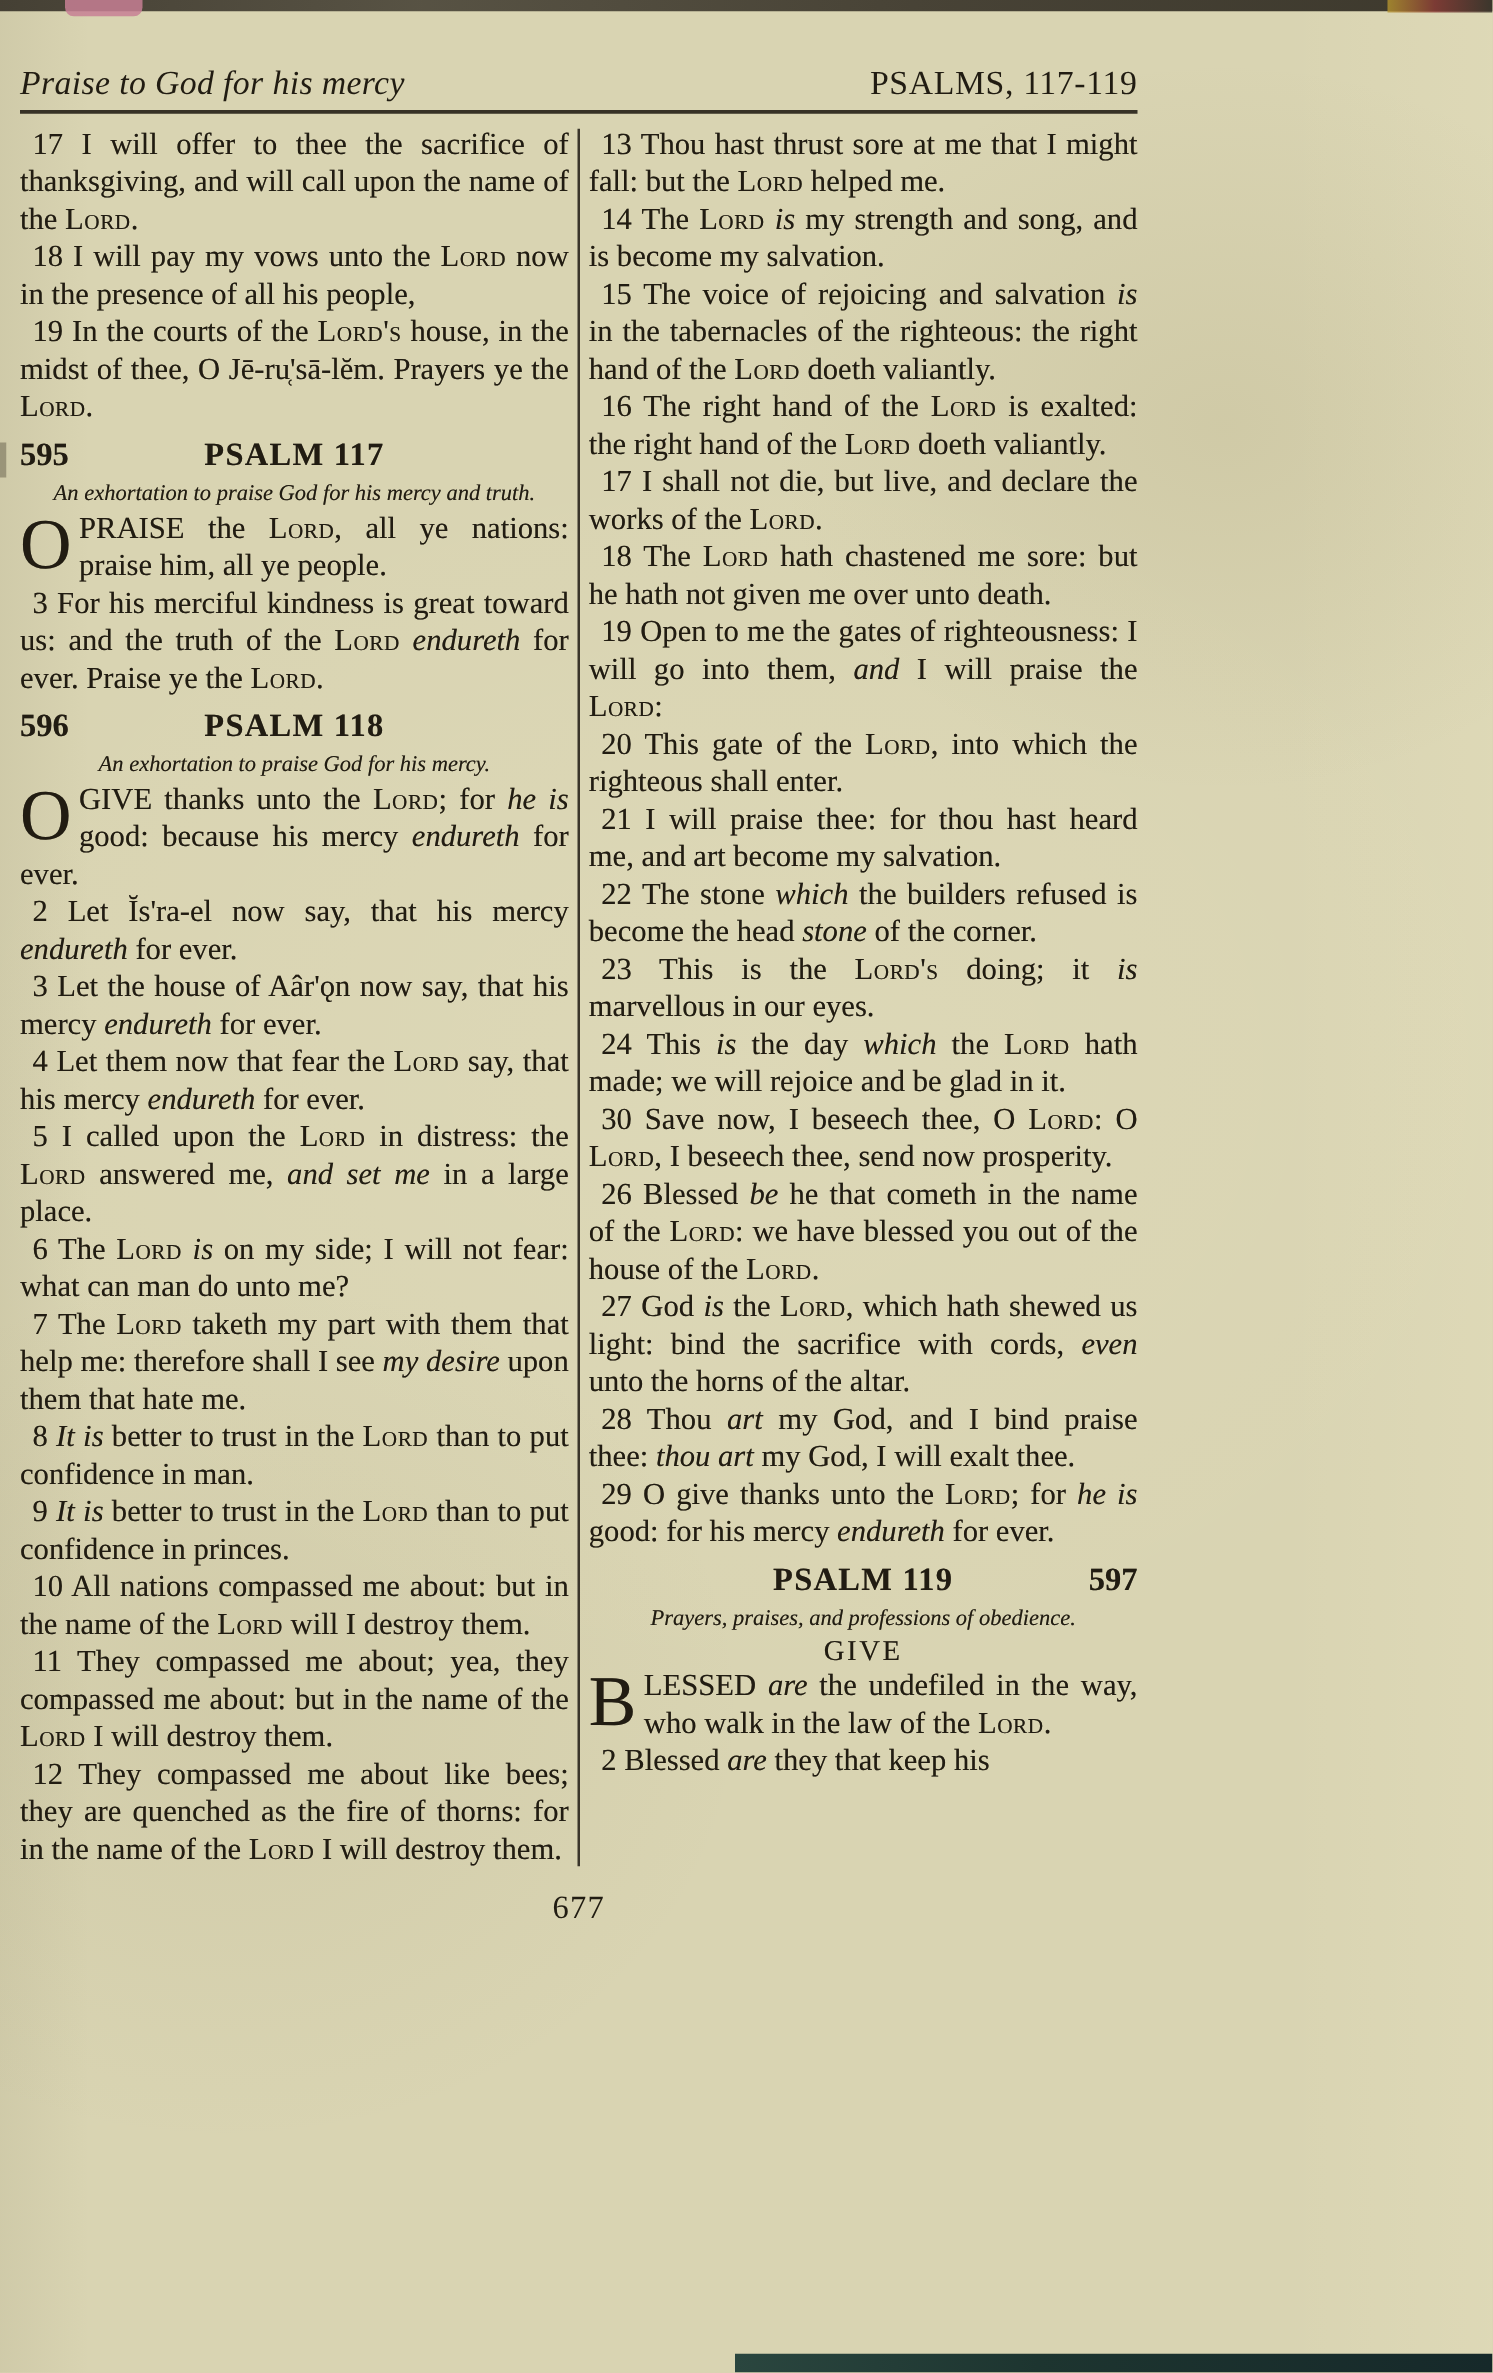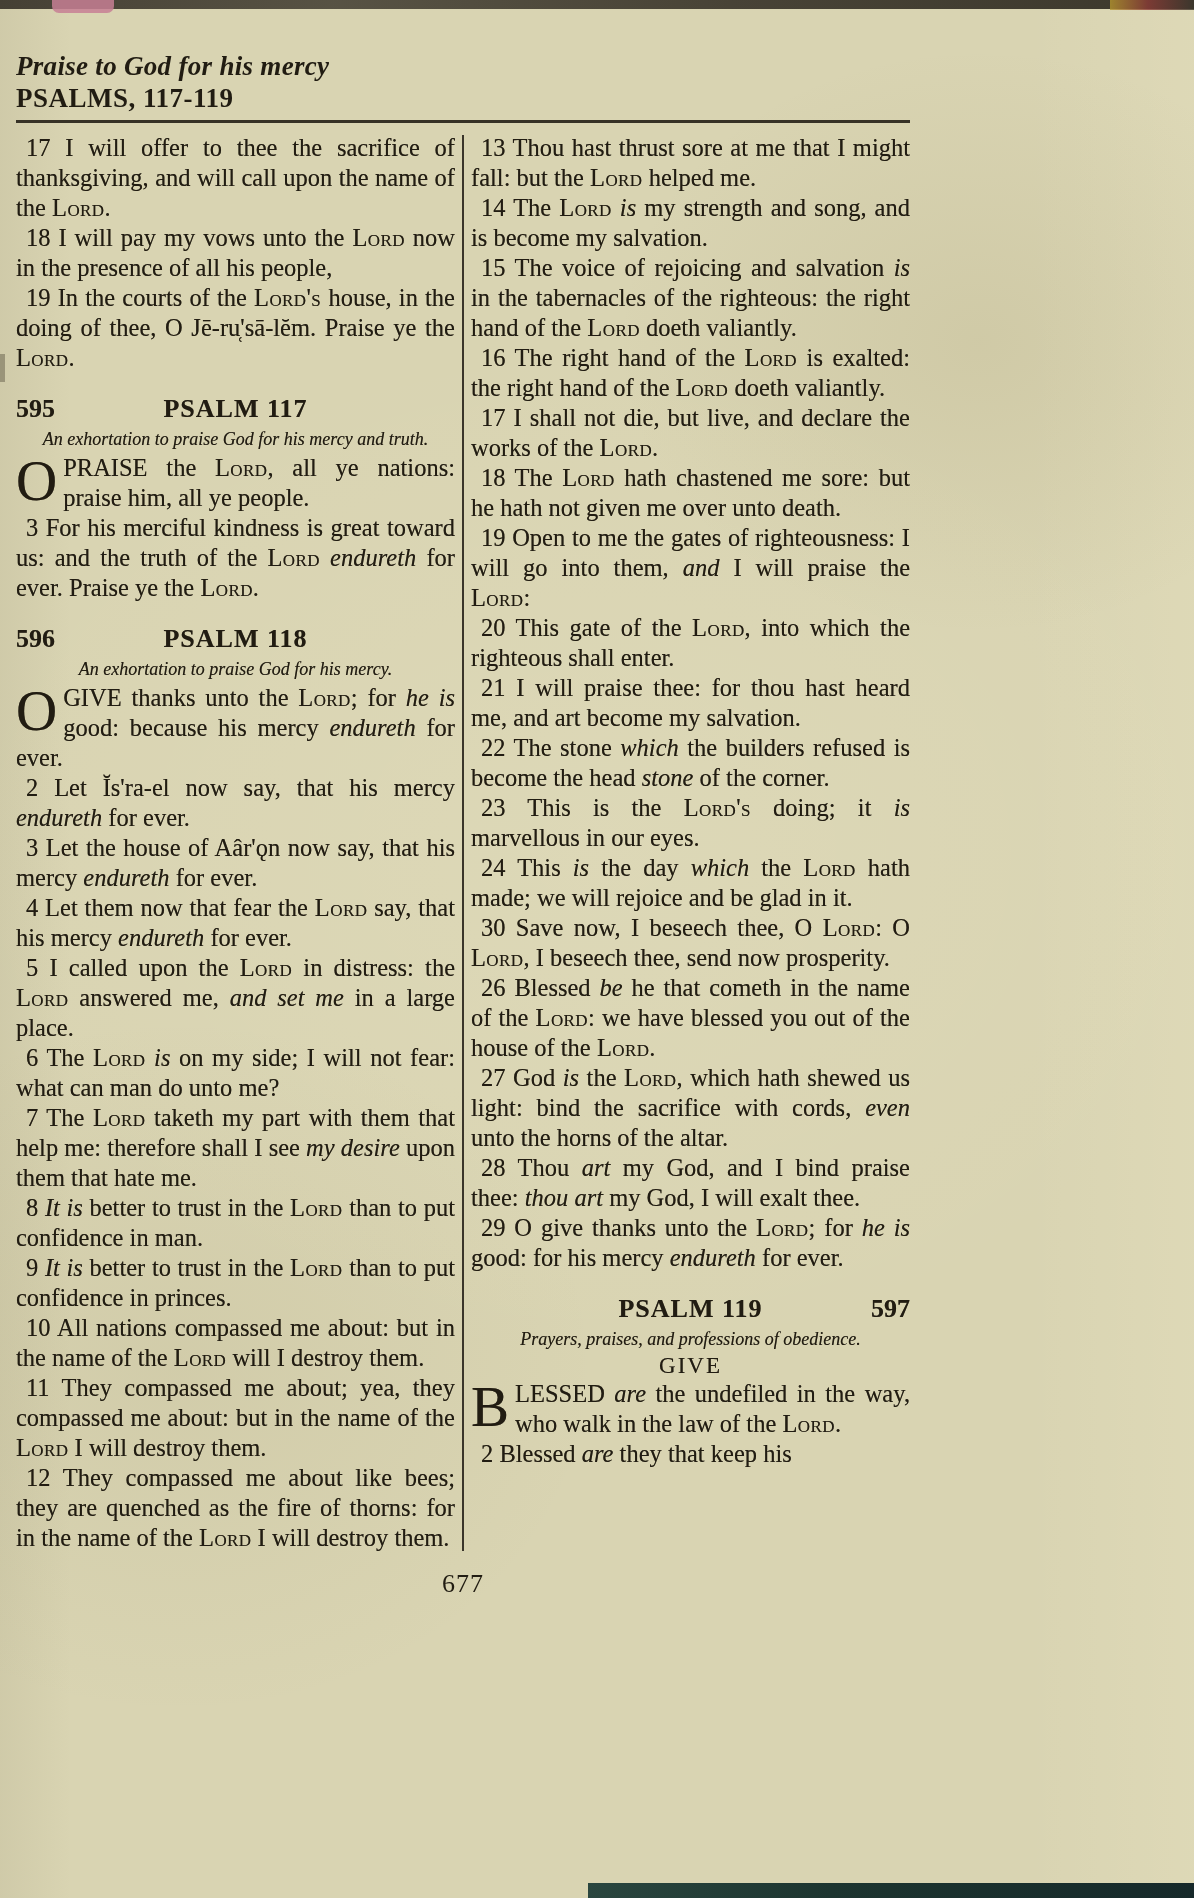--- a/index.html
+++ b/index.html
@@ -20,35 +20,35 @@
   .mark-pink{position:absolute;top:0;left:52px;width:62px;height:13px;border-radius:0 0 7px 7px;
     background:#c77f94;opacity:.85;}
   .mark-topright{position:absolute;top:0;right:0;width:84px;height:10px;
     background:linear-gradient(90deg,#b5952e,#8b3b36 45%,#3a362c);opacity:.8;}
   .mark-left{position:absolute;top:354px;left:0;width:5px;height:28px;background:#6d6852;opacity:.55;}
   .edge-bottom{position:absolute;top:1883px;left:588px;right:0;height:15px;
     background:linear-gradient(90deg,#2a463f,#1d3530 40%,#16292a);}
   
   .page{position:absolute;left:16px;top:50px;width:894px;}
   .header{display:flex;justify-content:space-between;align-items:baseline;
-    font-size:27px;font-weight:bold;line-height:32px;flex-direction:column;}
+    font-size:27px;font-weight:normal;line-height:32px;}
   .running-head{font-style:italic;letter-spacing:0.3px;}
   .page-head{letter-spacing:0.5px;}
   .rule{border-top:3px solid #373226;margin-top:6px;}
   .columns{display:flex;gap:16px;position:relative;margin-top:10px;}
   .divider{position:absolute;left:446px;top:2px;bottom:2px;width:2px;background:#3a352a;}
   .col{width:439px;font-size:24.5px;line-height:30px;text-align:justify;
     text-shadow:0 0 0.5px rgba(35,28,15,0.55);}
   .verse{margin:0;text-indent:10px;}
   .verse.drop{text-indent:0;}
   .sc{font-variant:small-caps;letter-spacing:0.4px;}
   .it{font-style:italic;}
   .dropcap{float:left;font-size:57px;line-height:50px;padding:3px 6px 0 0;}
   .psalm-heading{display:flex;align-items:baseline;font-weight:bold;font-size:26px;
-    line-height:30px;margin:21px 0 2px;}
+    line-height:30px;margin:8px 0 2px;}
   .pnum{width:78px;}
   .pnum.pl{text-align:left;}
   .pnum.pr{text-align:right;}
   .ptitle{flex:1;text-align:center;letter-spacing:1px;}
   .summary{margin:0 0 1px;font-style:italic;font-size:18px;line-height:26px;
     text-align:justify;text-align-last:center;}
   .section-label{margin:1px 0 0;font-size:23px;line-height:26px;text-align:center;
     letter-spacing:2px;font-style:normal;}
   .footer{margin-top:16px;text-align:center;font-size:26px;letter-spacing:1px;}
 </style>
@@ -64,21 +64,21 @@
 <div class="page">
   <div class="header">
     <span class="running-head">Praise to God for his mercy</span>
     <span class="page-head">PSALMS, 117-119</span>
   </div>
   <div class="rule"></div>
   <div class="columns">
     <div class="col">
         <p class="verse"><span class="rn">17 I will offer to thee the sacrifice of thanksgiving, and will call upon the name of the </span><span class="sc">Lord</span><span class="rn">.</span></p>
         <p class="verse"><span class="rn">18 I will pay my vows unto the </span><span class="sc">Lord</span><span class="rn"> now in the presence of all his people,</span></p>
-        <p class="verse"><span class="rn">19 In the courts of the </span><span class="sc">Lord's</span><span class="rn"> house, in the doing of thee, O Jē-ru̜'sā-lĕm.  Praise ye the </span><span class="sc">Lord</span><span class="rn">.</span></p>
+        <p class="verse"><span class="rn">19 In the courts of the </span><span class="sc">Lord's</span><span class="rn"> house, in the midst of thee, O Jē-ru̜'sā-lĕm.  Prayers ye the </span><span class="sc">Lord</span><span class="rn">.</span></p>
         <div class="psalm-heading">
           <span class="pnum pl">595</span>
           <span class="ptitle">PSALM 117</span>
           <span class="pnum pr"></span>
         </div>
         <p class="summary">An exhortation to praise God for his mercy and truth.</p>
         <p class="verse drop"><span class="dropcap">O</span><span class="rn">PRAISE the </span><span class="sc">Lord</span><span class="rn">, all ye nations: praise him, all ye people.</span></p>
         <p class="verse"><span class="rn">3 For his merciful kindness is great toward us: and the truth of the </span><span class="sc">Lord</span><span class="rn"> </span><span class="it">endureth</span><span class="rn"> for ever. Praise ye the </span><span class="sc">Lord</span><span class="rn">.</span></p>
         <div class="psalm-heading">
           <span class="pnum pl">596</span>

